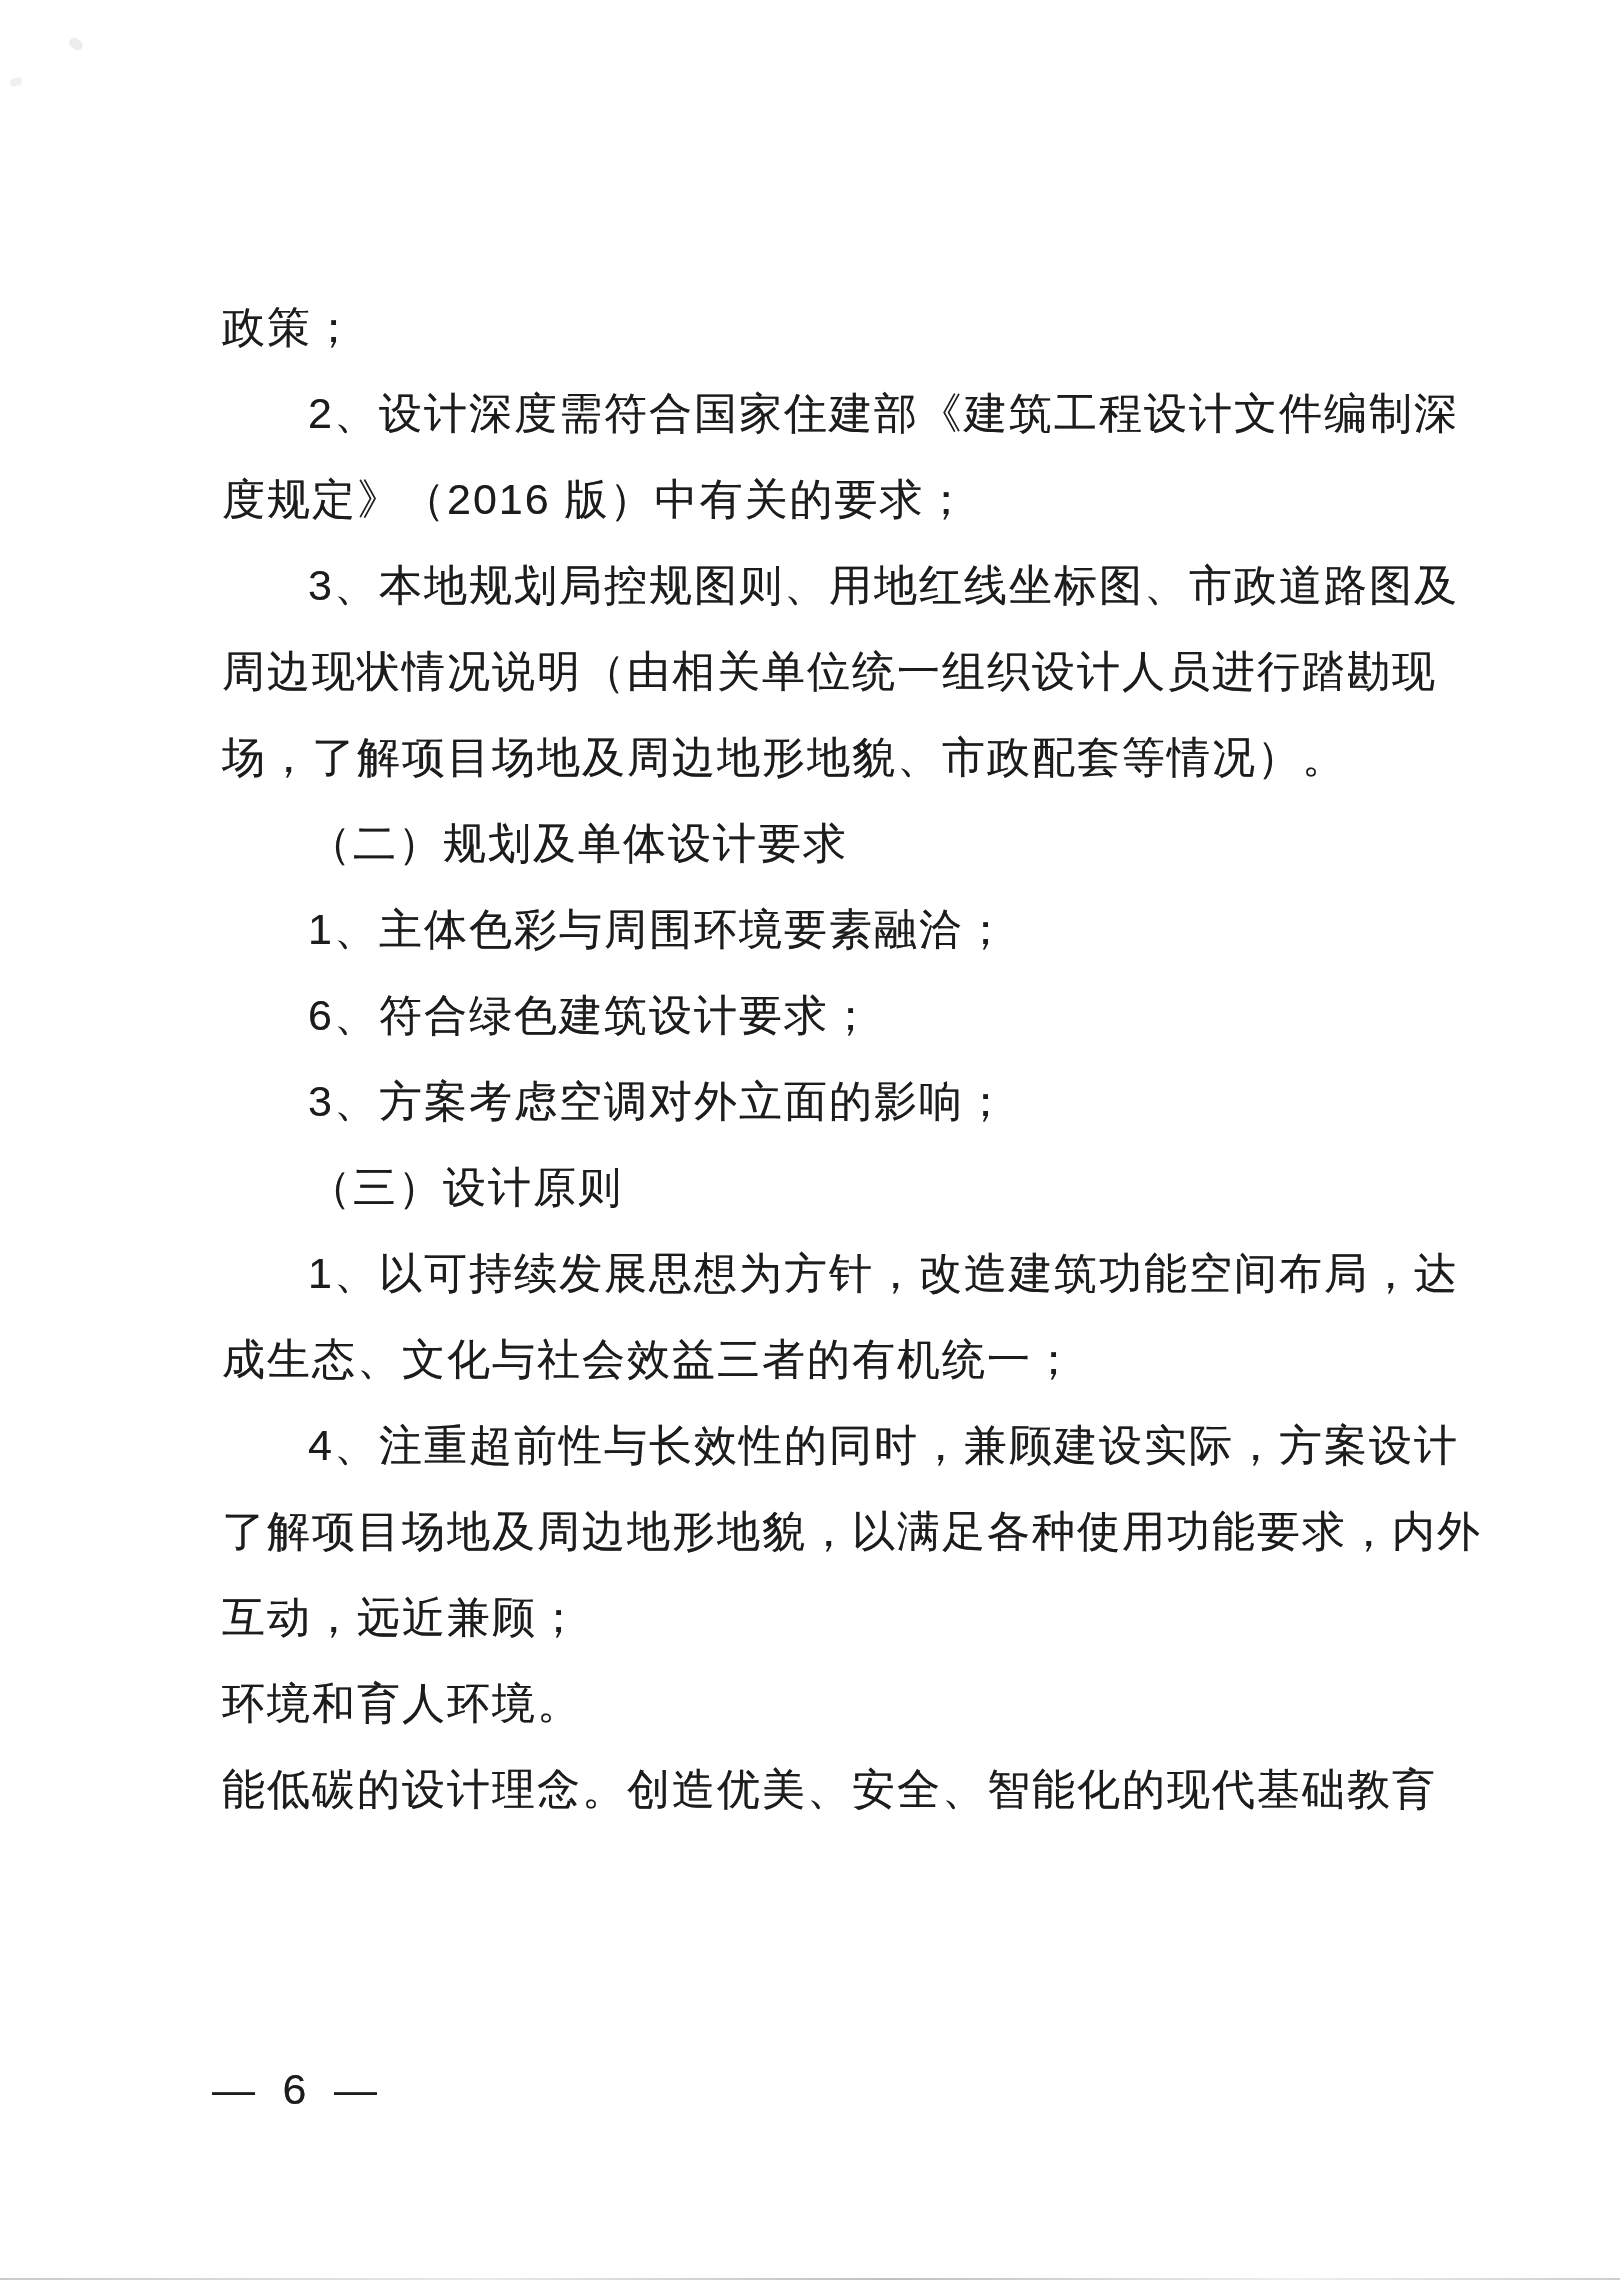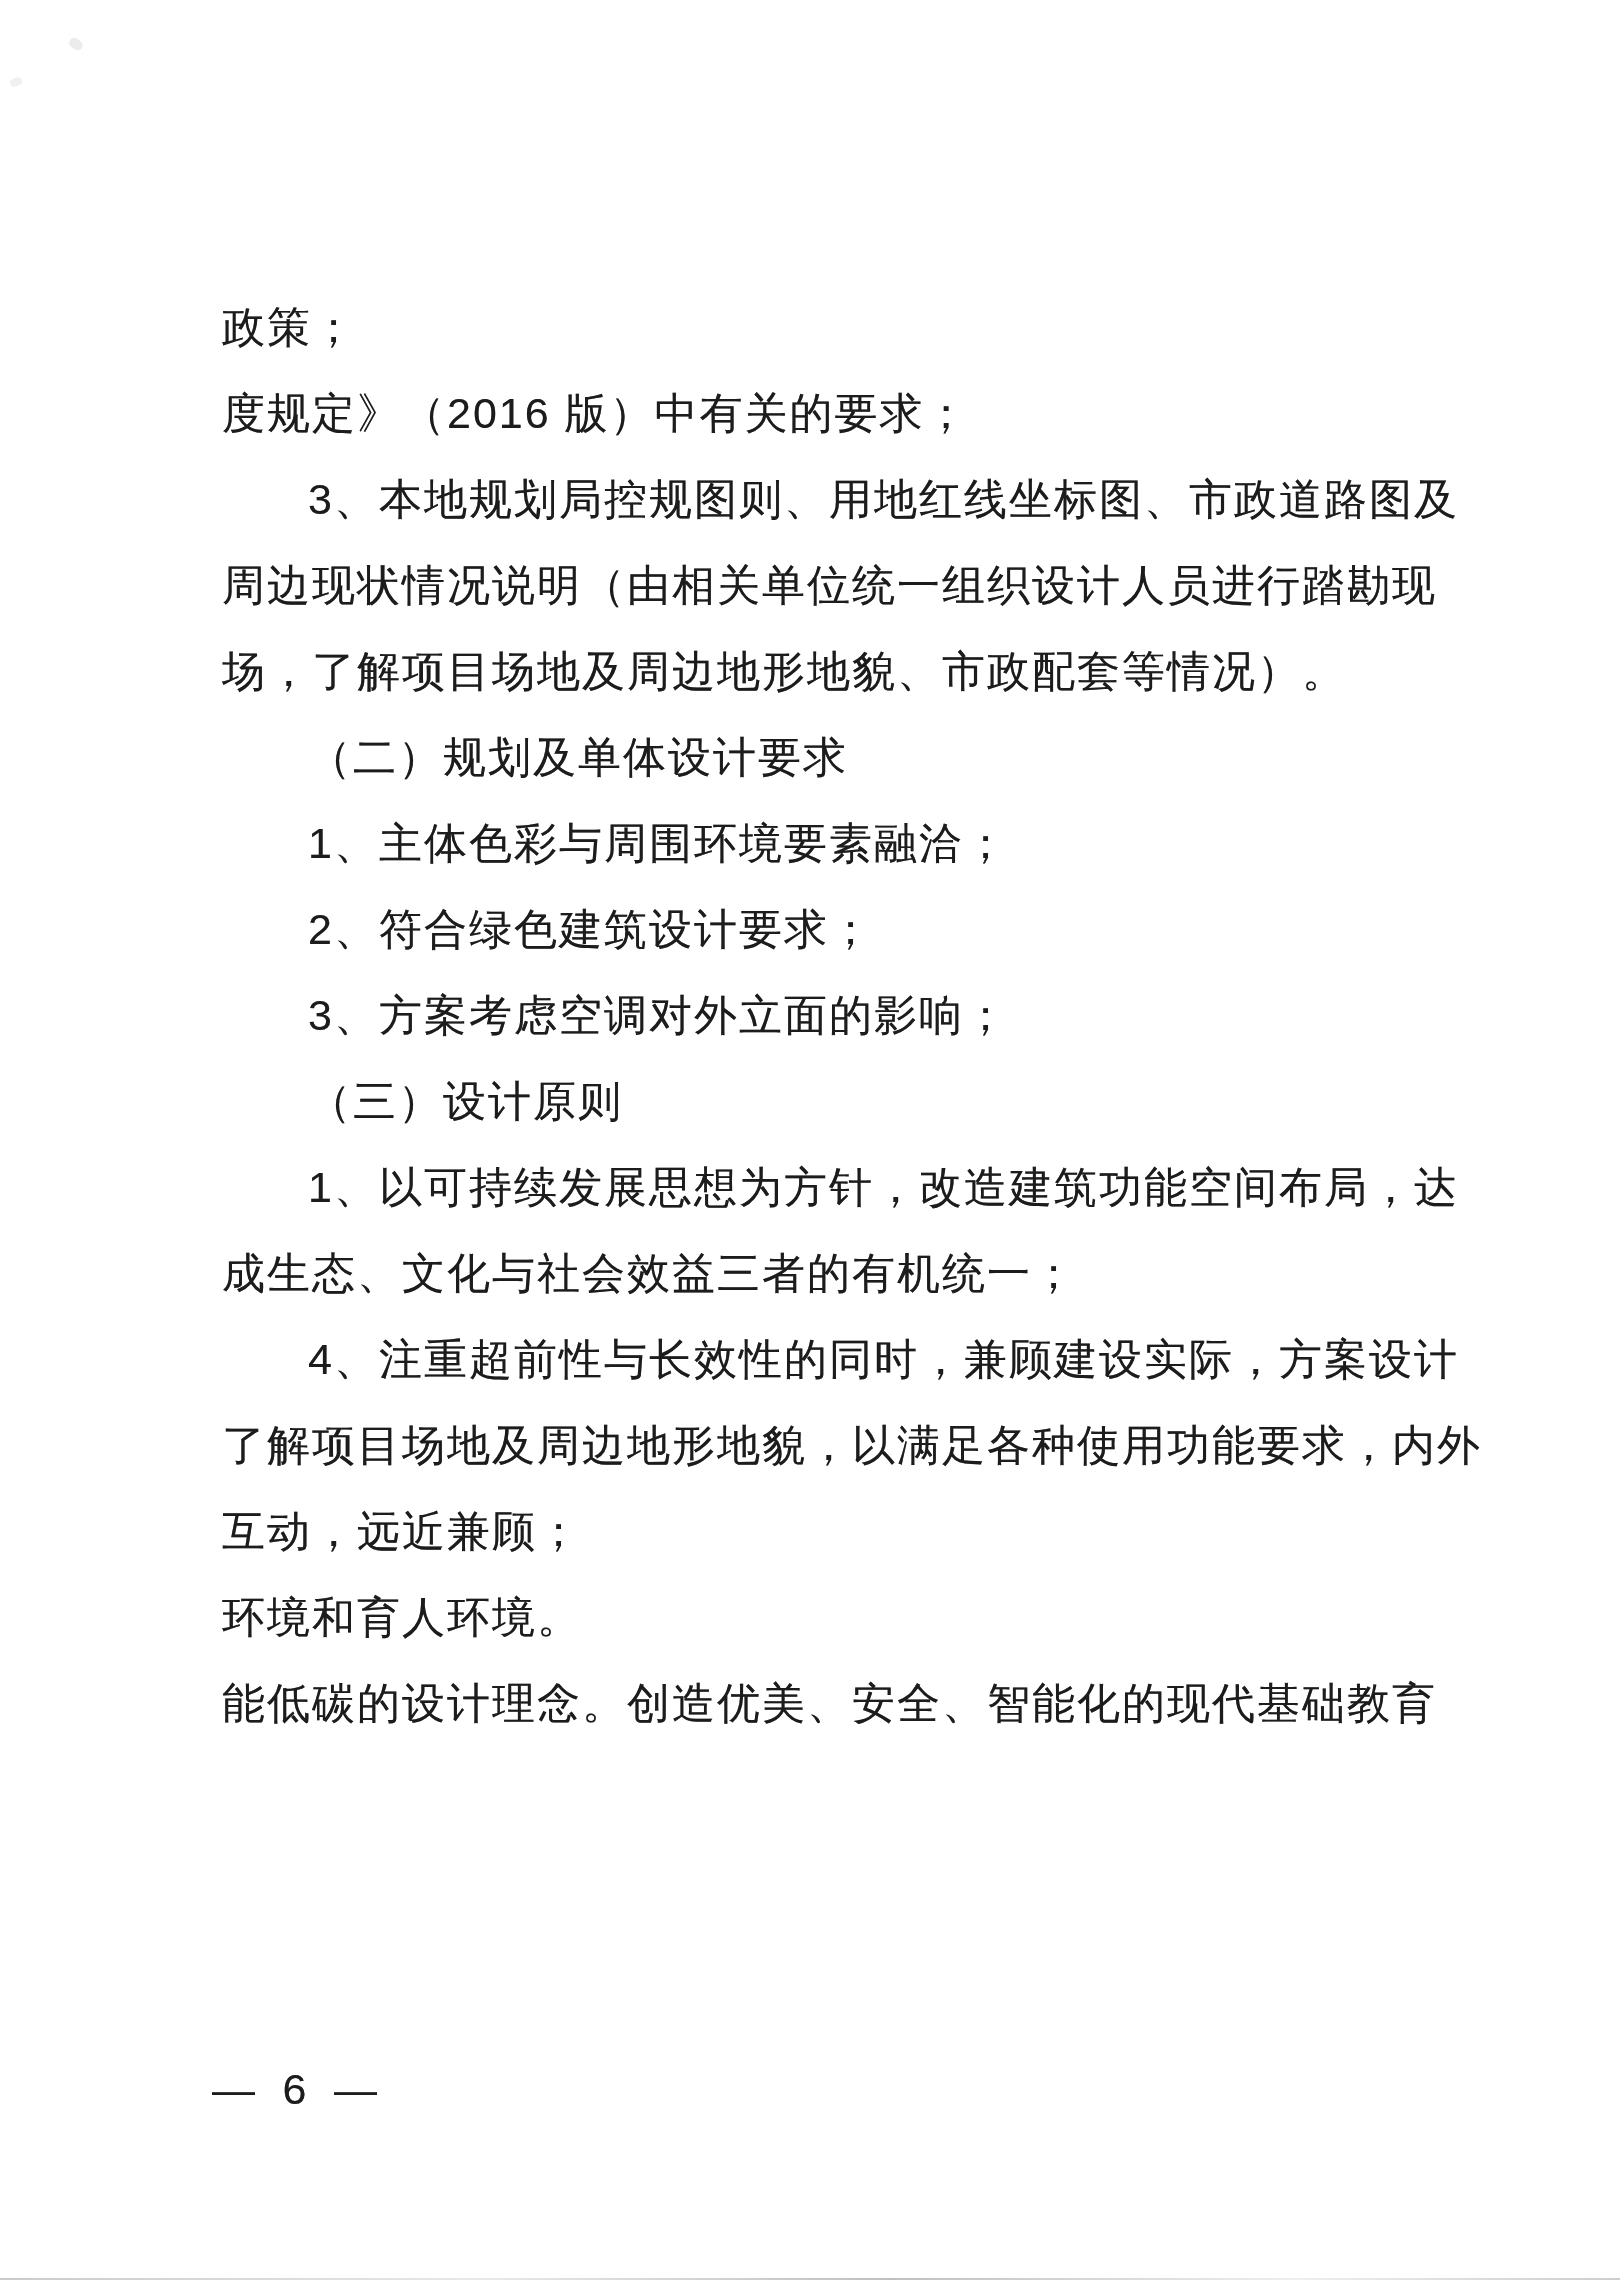--- a/index.html
+++ b/index.html
@@ -82,27 +82,28 @@
 </head>
 <body>
 
 <div class="page" style="--ink: #1c1c1c; --paper: #ffffff;">
 
   <div class="scan-speck-1"></div>
   <div class="scan-speck-2"></div>
 
   <div class="doc-body">
     <div class="line">政策；</div>
+    <div class="line indent full">2、设计深度需符合国家住建部《建筑工程设计文件编制深</div>
     <div class="line">度规定》（2016 版）中有关的要求；</div>
     <div class="line indent full">3、本地规划局控规图则、用地红线坐标图、市政道路图及</div>
     <div class="line full">周边现状情况说明（由相关单位统一组织设计人员进行踏勘现</div>
     <div class="line">场，了解项目场地及周边地形地貌、市政配套等情况）。</div>
     <div class="line indent">（二）规划及单体设计要求</div>
     <div class="line indent">1、主体色彩与周围环境要素融洽；</div>
-    <div class="line indent">2、符合绿色建筑设计要求；</div>
+    <div class="line indent">6、符合绿色建筑设计要求；</div>
     <div class="line indent">3、方案考虑空调对外立面的影响；</div>
     <div class="line indent">（三）设计原则</div>
     <div class="line indent full">1、以可持续发展思想为方针，改造建筑功能空间布局，达</div>
     <div class="line">成生态、文化与社会效益三者的有机统一；</div>
     <div class="line indent full">4、注重超前性与长效性的同时，兼顾建设实际，方案设计</div>
     <div class="line full">了解项目场地及周边地形地貌，以满足各种使用功能要求，内外</div>
     <div class="line">互动，远近兼顾；</div>
     <div class="line">环境和育人环境。</div>
     <div class="line full">能低碳的设计理念。创造优美、安全、智能化的现代基础教育</div>
   </div>

